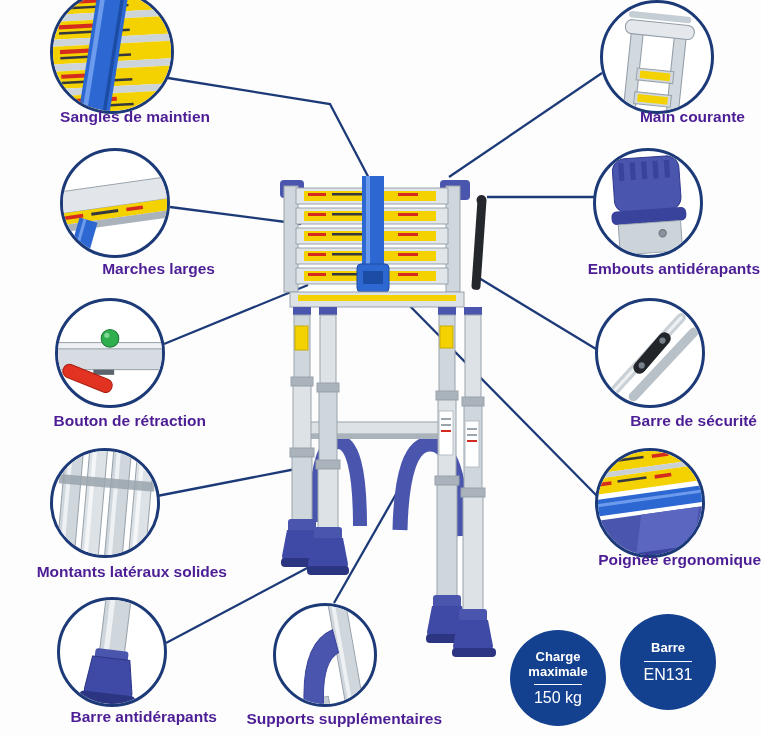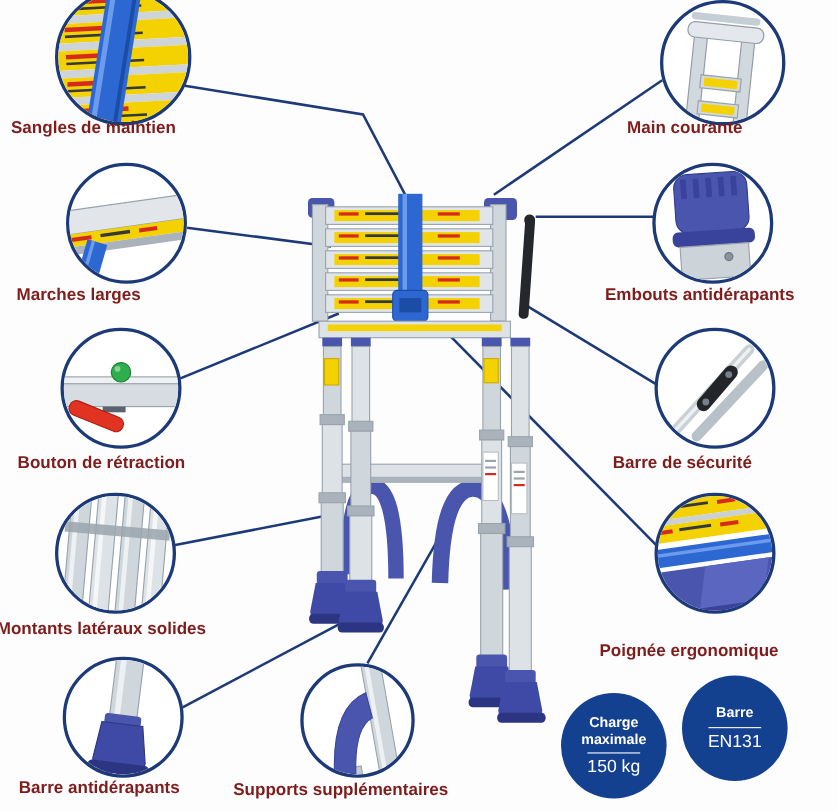--- a/index.html
+++ b/index.html
@@ -2,21 +2,21 @@
 <html><head>
 <meta charset="utf-8">
 <style>
   *{margin:0;padding:0;box-sizing:border-box}
   html,body{width:761px;height:737px;overflow:hidden;background:#fdfdfd}
   body{font-family:"Liberation Sans",sans-serif;position:relative}
   .stage{position:absolute;inset:0}
   .connectors{position:absolute;left:0;top:0;width:761px;height:737px}
   .circle{position:absolute;border-radius:50%;border:3px solid #1d3a78;background:#fff;overflow:hidden}
   .circle svg{width:100%;height:100%;display:block}
-  .label{position:absolute;color:#7f1d1d;font-weight:700;font-size:15.5px;text-align:left;line-height:1.15}
+  .label{position:absolute;color:#4c1d95;font-weight:700;font-size:15.5px;text-align:right;line-height:1.15}
   .ladder{position:absolute;left:278px;top:176px;width:226px;height:484px}
   .ladder svg{width:100%;height:100%;display:block}
   .badge{position:absolute;width:96px;height:96px;border-radius:50%;background:#14418f;color:#fff;
          display:flex;flex-direction:column;align-items:center;justify-content:center;text-align:center}
   .badge .t{font-size:13px;font-weight:700;line-height:1.18}
   .badge .divider{width:48px;height:1px;background:#ffffff;margin:5px 0 4px 0}
   .badge .v{font-size:16px;font-weight:400}
 </style>
 </head>
 <body>
@@ -253,21 +253,21 @@
       <rect x="-6" y="40" width="112" height="7" fill="#eef1f3" stroke="#99a3ac"></rect>
       <rect x="-6" y="46" width="112" height="20" fill="#d6dce1" stroke="#99a3ac"></rect>
       <circle cx="50" cy="36" r="8.5" fill="#2fae4d" stroke="#1e7c35"></circle>
       <circle cx="47" cy="33" r="2.5" fill="#7fd695"></circle>
       <rect x="34" y="66" width="20" height="5" fill="#5b646d"></rect>
       <g transform="rotate(22 28 78)">
         <rect x="2" y="68" width="50" height="13" rx="6" fill="#e23322" stroke="#a81f12"></rect>
       </g>
     </svg>
   </div>
-  <div class="label" style="left:16px;top:412px;width:200px">Bouton de rétraction</div>
+  <div class="label" style="left:6px;top:412px;width:200px">Bouton de rétraction</div>
 
   <div class="circle" style="left:595px;top:298px;width:110px;height:110px">
     <svg viewBox="0 0 100 100" preserveAspectRatio="xMidYMid slice">
       <line x1="16" y1="86" x2="80" y2="16" stroke="#c9d0d6" stroke-width="9" stroke-linecap="round"></line>
       <line x1="16" y1="86" x2="80" y2="16" stroke="#eef1f3" stroke-width="3" stroke-linecap="round"></line>
       <line x1="34" y1="92" x2="92" y2="30" stroke="#b9c1c8" stroke-width="9" stroke-linecap="round"></line>
       <line x1="40" y1="64" x2="64" y2="36" stroke="#22262b" stroke-width="12" stroke-linecap="round"></line>
       <circle cx="42" cy="62" r="3" fill="#777f88"></circle>
       <circle cx="62" cy="38" r="3" fill="#777f88"></circle>
     </svg>
@@ -304,21 +304,21 @@
           <rect x="22" y="24" width="28" height="2.5" fill="#35393d"></rect>
           <rect x="58" y="24" width="16" height="3.5" fill="#d42b1e"></rect>
         <rect x="-14" y="40" width="128" height="16" fill="#2d68d2"></rect>
         <rect x="-14" y="44" width="128" height="3" fill="#6c9aec"></rect>
         <rect x="-14" y="60" width="128" height="45" fill="#4a55ae"></rect>
         <path d="M40,60 L96,60 L84,105 L28,105 Z" fill="#5a66c0"></path>
         <rect x="-14" y="96" width="128" height="10" fill="#39439b"></rect>
       </g>
     </svg>
   </div>
-  <div class="label" style="left:545px;top:583px;width:216px">Poignée ergonomique</div>
+  <div class="label" style="left:545px;top:551px;width:216px">Poignée ergonomique</div>
 
   <div class="circle" style="left:57px;top:597px;width:110px;height:110px">
     <svg viewBox="0 0 100 100" preserveAspectRatio="xMidYMid slice">
       <g transform="rotate(7 50 50)">
         <rect x="38" y="-14" width="24" height="68" fill="#cfd6dc" stroke="#99a3ac"></rect>
         <rect x="42" y="-14" width="5" height="68" fill="#eef1f3"></rect>
         <rect x="34" y="48" width="32" height="10" rx="3" fill="#4a55ae"></rect>
         <path d="M32,56 L68,56 L74,88 Q74,95 66,95 L36,95 Q28,95 28,88 Z" fill="#3f4aa6" stroke="#2e3787"></path>
         <rect x="24" y="90" width="54" height="10" rx="4" fill="#2c3582"></rect>
       </g>

